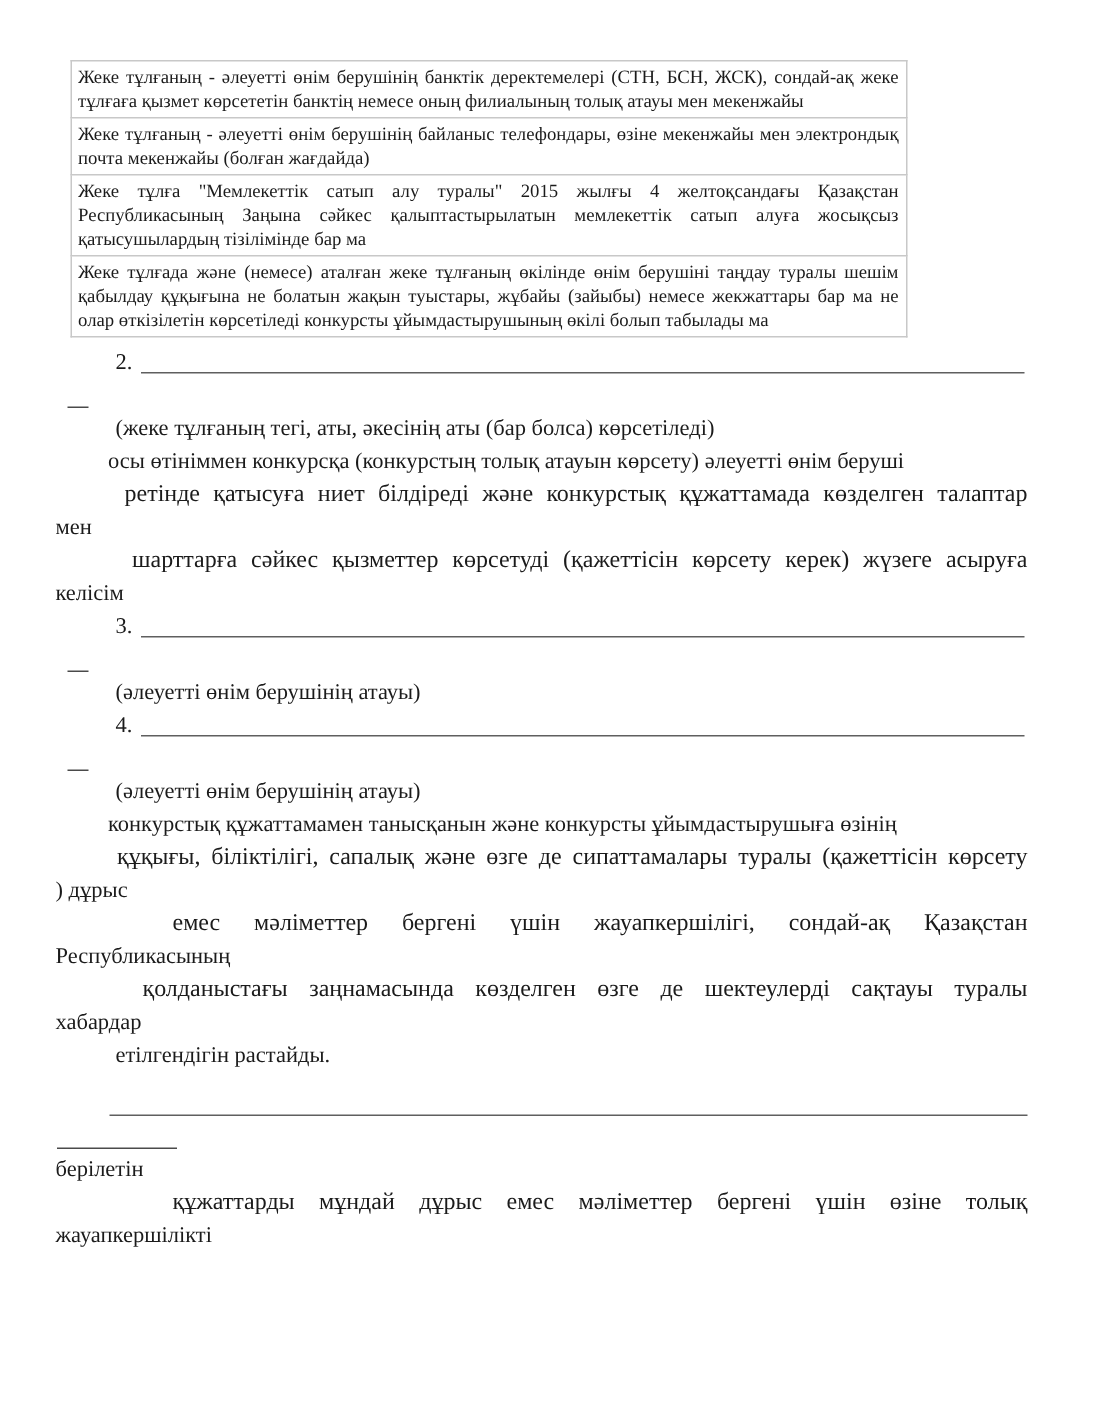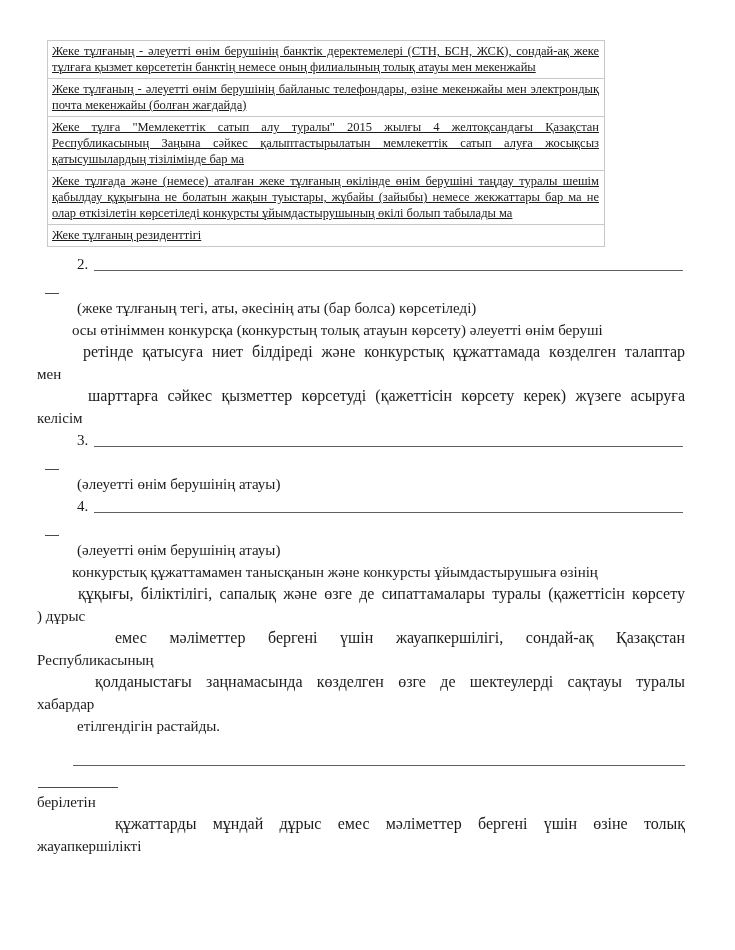--- a/index.html
+++ b/index.html
@@ -2,21 +2,21 @@
 <html><head>
 <meta charset="utf-8">
 <style>
   html,body { margin:0; padding:0; }
   body {
     width:735px; height:950px; background:#ffffff; overflow:hidden;
     font-family:"Liberation Serif","DejaVu Serif",serif;
     color:#1b1b1b;
   }
   .table-wrap { margin:40px 0 0 47px; width:558px; }
-  table.req { width:100%; border-collapse:collapse; font-size:12.5px; line-height:16px;text-decoration:underline; }
+  table.req { width:100%; border-collapse:collapse; font-size:12.5px; line-height:16px; }
   table.req td {
     border:1px solid #c8c8c8; padding:2px 5px 3px 4px;
     text-align:justify; vertical-align:top;
   }
   .body-text { margin:6px 50px 0 37px; } 
   .line  { font-size:15px; line-height:22px; white-space:nowrap; }
   .jline { font-size:16px; line-height:22px; text-align:justify; text-align-last:justify; }
   .ind35 { padding-left:35px; } .ind40 { padding-left:40px; }
   .ind41 { padding-left:41px; } .ind46 { padding-left:46px; }
   .ind50 { padding-left:50px; } .ind51 { padding-left:51px; }
@@ -44,23 +44,20 @@
             <td>Жеке тұлғаның - әлеуетті өнім берушінің банктік деректемелері (СТН, БСН, ЖСК), сондай-ақ жеке тұлғаға қызмет көрсететін банктің немесе оның филиалының толық атауы мен мекенжайы</td>
           </tr>
         <tr>
             <td>Жеке тұлғаның - әлеуетті өнім берушінің байланыс телефондары, өзіне мекенжайы мен электрондық почта мекенжайы (болған жағдайда)</td>
           </tr>
         <tr>
             <td>Жеке тұлға "Мемлекеттік сатып алу туралы" 2015 жылғы 4 желтоқсандағы Қазақстан Республикасының Заңына сәйкес қалыптастырылатын мемлекеттік сатып алуға жосықсыз қатысушылардың тізілімінде бар ма</td>
           </tr>
         <tr>
             <td>Жеке тұлғада және (немесе) аталған жеке тұлғаның өкілінде өнім берушіні таңдау туралы шешім қабылдау құқығына не болатын жақын туыстары, жұбайы (зайыбы) немесе жекжаттары бар ма не олар өткізілетін көрсетіледі конкурсты ұйымдастырушының өкілі болып табылады ма</td>
-          </tr>
-        <tr>
-            <td>Жеке тұлғаның резиденттігі</td>
           </tr>
       </tbody>
     </table>
   </div>
 
   <div class="body-text">
 
     <div class="numline">
       <span class="num">2.</span>
       <span class="fill"></span>

